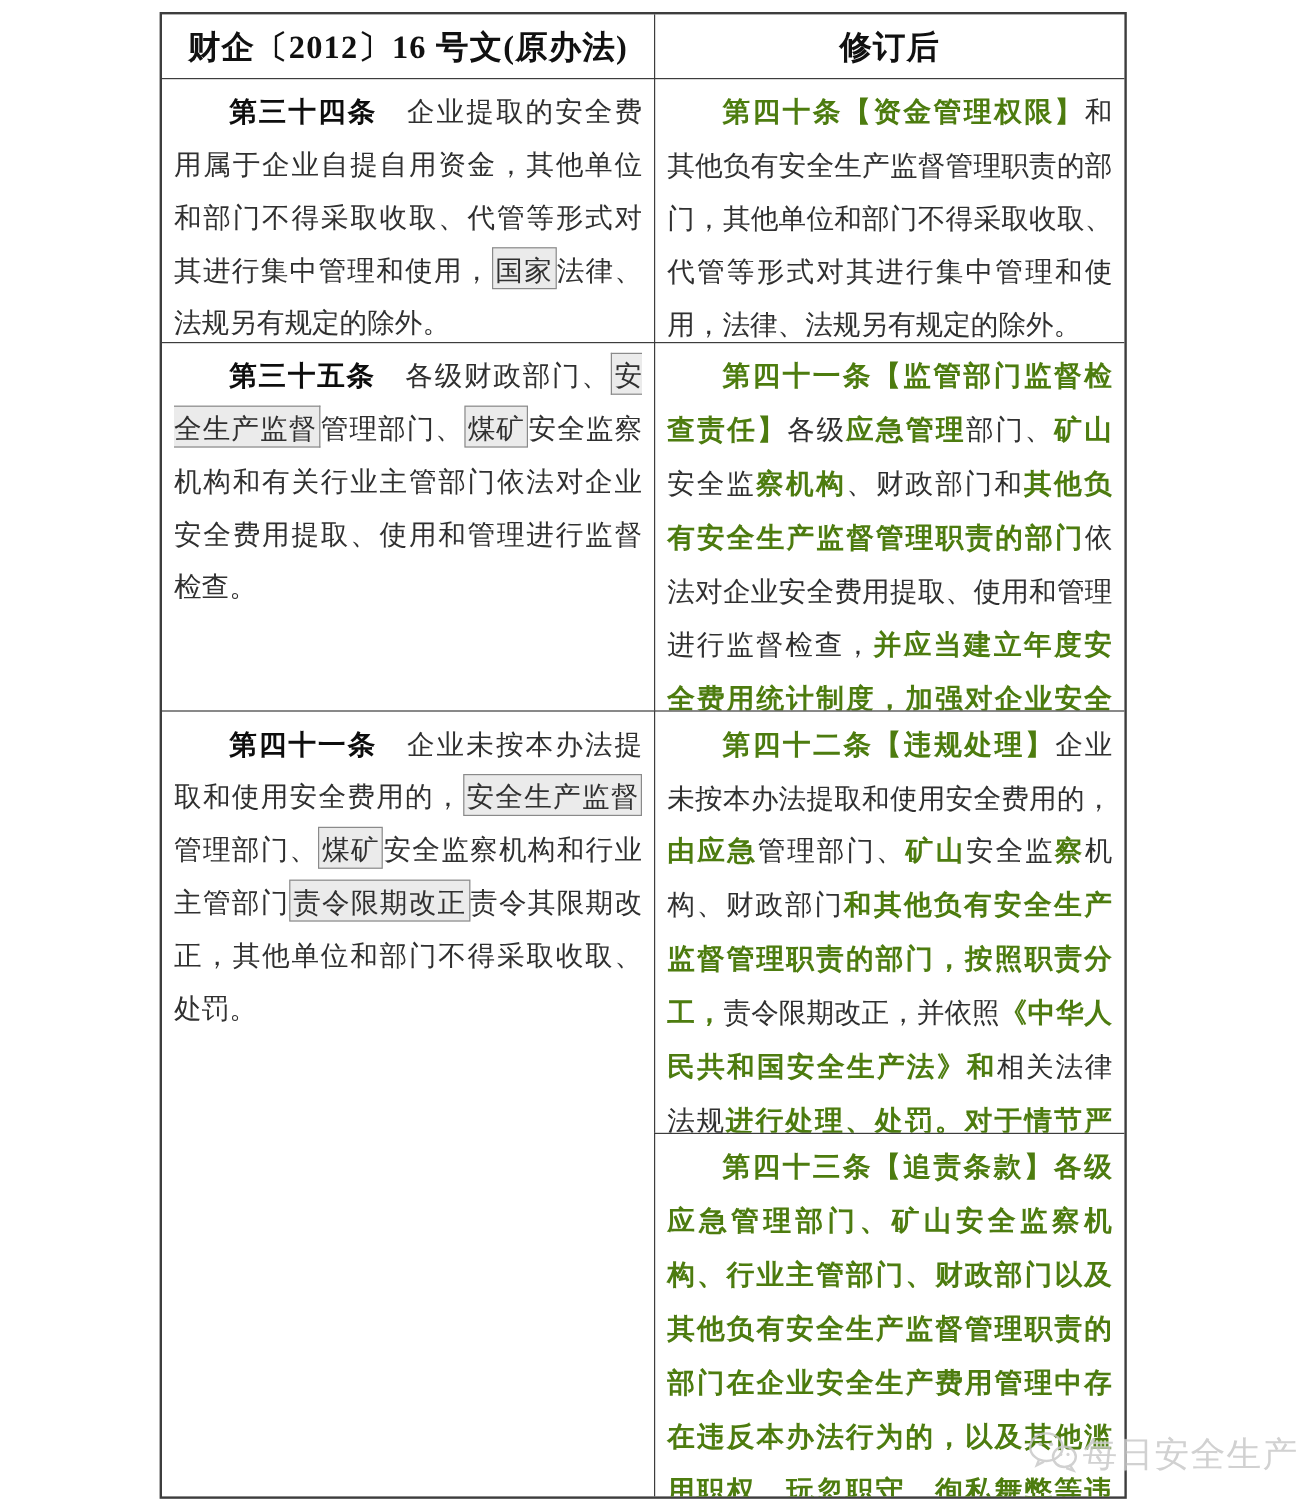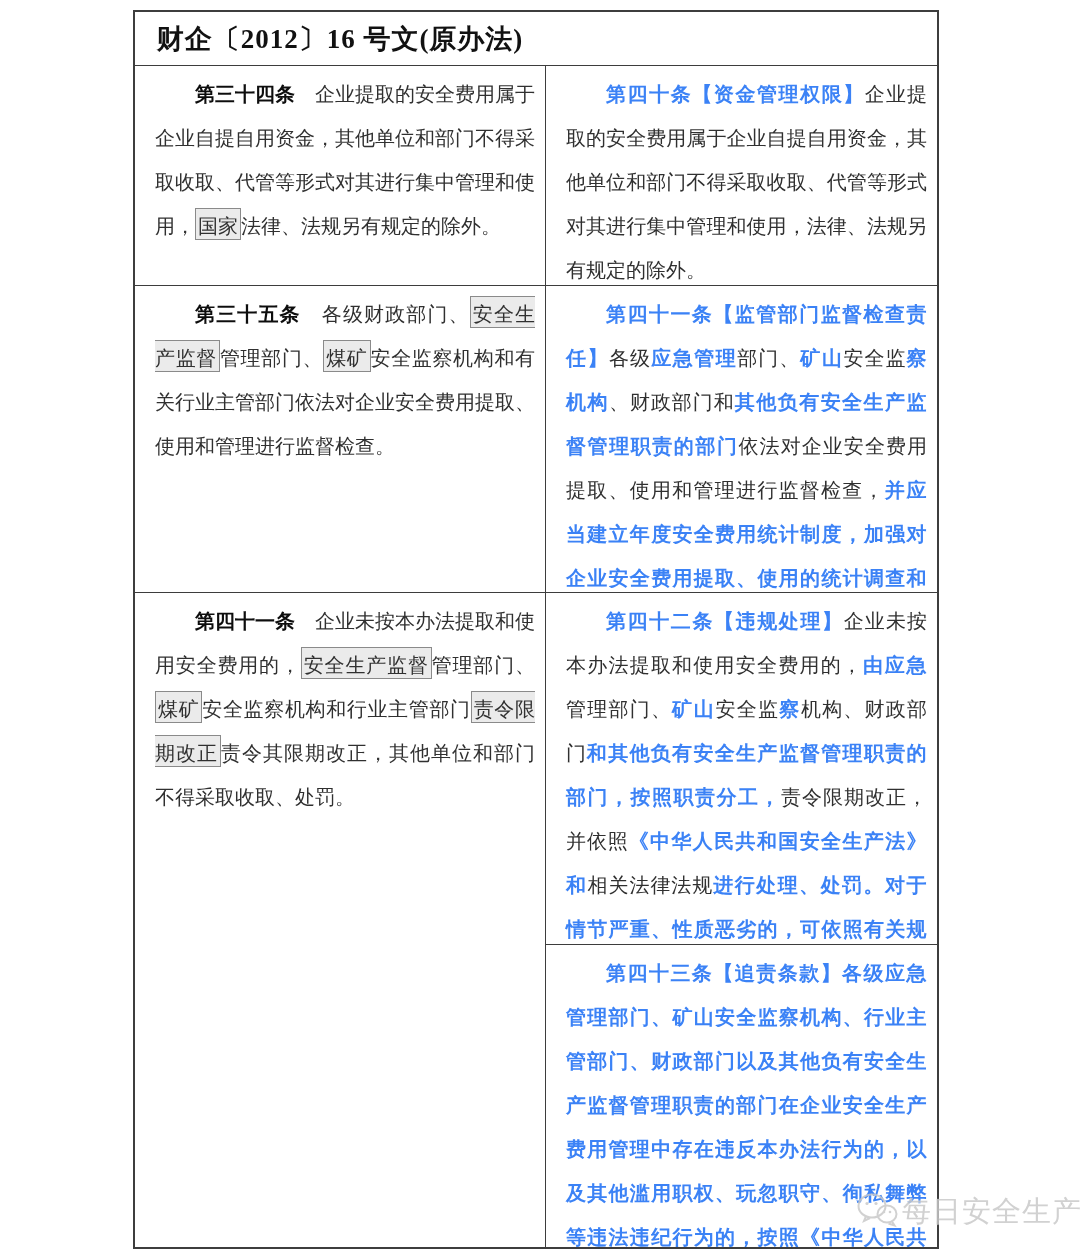--- a/index.html
+++ b/index.html
@@ -24,30 +24,30 @@
   }
   .cell{
     border-left:1.5px solid var(--line,#3d3d3d);
     border-top:1.5px solid var(--line,#3d3d3d);
     overflow:hidden;
     box-sizing:border-box;
   }
   .col-left{border-left:none;}
   .hdr{border-top:none;display:flex;align-items:center;justify-content:center;
        font-weight:700;font-size:27px;letter-spacing:1px;color:#111;}
-  .body{padding:6px 10px 0 20px;font-size:20px;line-height:44px;}
+  .body{padding:6px 10px 0 10px;font-size:23px;line-height:44px;}
   .para{
     margin:0;text-indent:2em;
     text-align:justify;text-justify:inter-character;
     color:#303030;
   }
   .run{white-space:pre-wrap;}
   .run-t{font-weight:700;color:#0d0d0d;}
-  .run-b{font-weight:700;color:#3b82f6;
-         font-family:Liberation Sans, sans-serif;
+  .run-b{font-weight:700;color:#4d7c0f;
+         font-family:Liberation Mono, monospace;
          letter-spacing:0.5px;}
   .run-x{
     background:var(--box-bg,#ebebeb);
     border:1px solid var(--box-line,#8a8a8a);
     padding:6px 2px 2px 2px;
   }
   .watermark{
     position:absolute;left:856px;top:1192px;
     display:flex;align-items:center;
     z-index:5;opacity:0.85;
@@ -63,26 +63,27 @@
   }
   .wm-icon{margin-right:4px;flex:0 0 auto;}
 </style>
 </head>
 <body>
 
 <div class="page">
 
   <div class="cmp-table" id="cmpTable">
     <div class="cell hdr col-left" style="grid-column:1;grid-row:1">财企〔2012〕16 号文(原办法)</div>
+    <div class="cell hdr" style="grid-column:2;grid-row:1">修订后</div>
 
   <div class="cell body col-left" style="grid-area: 2 / 1;">
         <p class="para"><span class="run run-t">第三十四条</span><span class="run run-r">　企业提取的安全费用属于企业自提自用资金，其他单位和部门不得采取收取、代管等形式对其进行集中管理和使用，</span><span class="run run-x">国家</span><span class="run run-r">法律、法规另有规定的除外。</span></p>
       </div>
       <div class="cell body" style="grid-area: 2 / 2;">
-        <p class="para"><span class="run run-b">第四十条【资金管理权限】</span><span class="run run-r">企业提取的安全费用属于企业自提自用资金，其他单位和部门不得采取收取、代管等形式对其进行集中管理和使用，法律、法规另有规定的除外。</span></p>
+        <p class="para"><span class="run run-b">第四十条【资金管理权限】</span><span class="run run-r">和其他负有安全生产监督管理职责的部门，其他单位和部门不得采取收取、代管等形式对其进行集中管理和使用，法律、法规另有规定的除外。</span></p>
       </div>
       <div class="cell body col-left" style="grid-area: 3 / 1;">
         <p class="para"><span class="run run-t">第三十五条</span><span class="run run-r">　各级财政部门、</span><span class="run run-x">安全生产监督</span><span class="run run-r">管理部门、</span><span class="run run-x">煤矿</span><span class="run run-r">安全监察机构和有关行业主管部门依法对企业安全费用提取、使用和管理进行监督检查。</span></p>
       </div>
       <div class="cell body" style="grid-area: 3 / 2;">
         <p class="para"><span class="run run-b">第四十一条【监管部门监督检查责任】</span><span class="run run-r">各级</span><span class="run run-b">应急管理</span><span class="run run-r">部门、</span><span class="run run-b">矿山</span><span class="run run-r">安全监</span><span class="run run-b">察机构</span><span class="run run-r">、财政部门和</span><span class="run run-b">其他负有安全生产监督管理职责的部门</span><span class="run run-r">依法对企业安全费用提取、使用和管理进行监督检查，</span><span class="run run-b">并应当建立年度安全费用统计制度，加强对企业安全费用提取、使用的统计调查和监测分析。</span></p>
       </div>
       <div class="cell body col-left" style="grid-area: 4 / 1 / span 2;">
         <p class="para"><span class="run run-t">第四十一条</span><span class="run run-r">　企业未按本办法提取和使用安全费用的，</span><span class="run run-x">安全生产监督</span><span class="run run-r">管理部门、</span><span class="run run-x">煤矿</span><span class="run run-r">安全监察机构和行业主管部门</span><span class="run run-x">责令限期改正</span><span class="run run-r">责令其限期改正，其他单位和部门不得采取收取、处罚。</span></p>
       </div>

